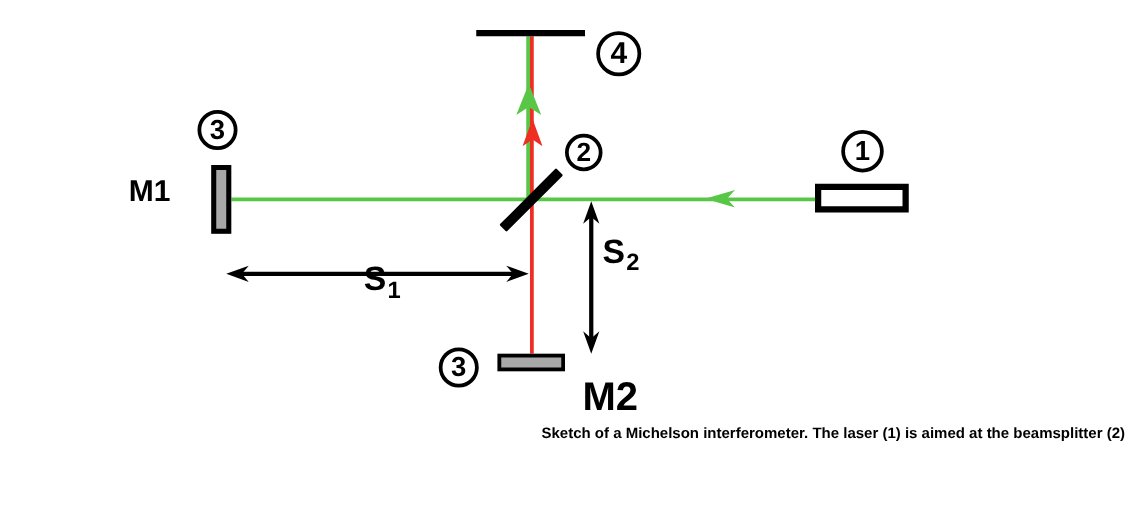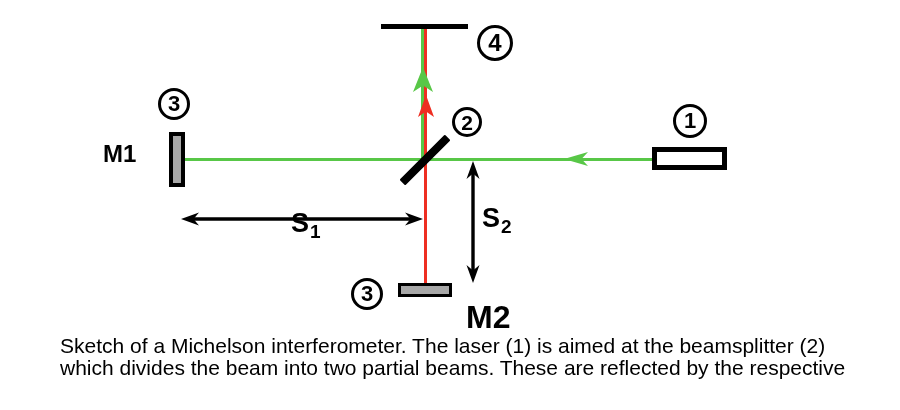--- a/index.html
+++ b/index.html
@@ -30,28 +30,28 @@
   .c2{left:452px;top:107px;width:30px;height:30px;font-size:21px;}
   .c3a{left:158px;top:88px;width:32px;height:32px;}
   .c3b{left:351px;top:278px;width:32px;height:32px;}
   .c4{left:477px;top:25px;width:36px;height:36px;font-size:24px;}
   
   .lbl{font-weight:bold;z-index:5;white-space:nowrap;}
   .lbl-m1{left:103px;top:140px;font-size:24px;}
   .lbl-m2{left:466px;top:299px;font-size:32px;}
   .lbl-dist{font-size:27px;}
   .lbl-s1{left:291px;top:208px;}
-  .lbl-s2{left:482px;top:203px;}
+  .lbl-s2{left:482px;top:186px;}
   .lbl-dist .sub{font-size:19px;position:relative;top:6px;left:1px;}
   
   .meas{z-index:4;}
   
   .caption{
-    left:60px;top:335px;width:840px;text-align:left;
-    font-size:21px;font-weight:normal;line-height:22px;z-index:5;
+    left:60px;top:335px;width:840px;text-align:right;
+    font-size:12px;font-weight:bold;line-height:22px;z-index:5;
   }
 </style>
 </head>
 <body>
 
 <div id="stage">
 
   <div class="abs beam beam-green-h"></div>
   <div class="abs beam beam-green-v"></div>
   <div class="abs beam beam-red-v"></div>
@@ -99,16 +99,15 @@
     <polygon points="243,8 225,1.5 230.5,8 225,14.5" fill="#000"></polygon>
   </svg>
   <svg class="abs meas" style="left:465px;top:160px;" width="16" height="124">
     <line x1="8" y1="12" x2="8" y2="112" stroke="#000" stroke-width="3.4"></line>
     <polygon points="8,1 1.5,19 8,13.5 14.5,19" fill="#000"></polygon>
     <polygon points="8,123 1.5,105 8,110.5 14.5,105" fill="#000"></polygon>
   </svg>
 
   <div class="abs caption">
     <div>Sketch of a Michelson interferometer. The laser (1) is aimed at the beamsplitter (2)</div>
-    <div>which divides the beam into two partial beams. These are reflected by the respective</div>
   </div>
 
 </div>
 
 </body></html>

